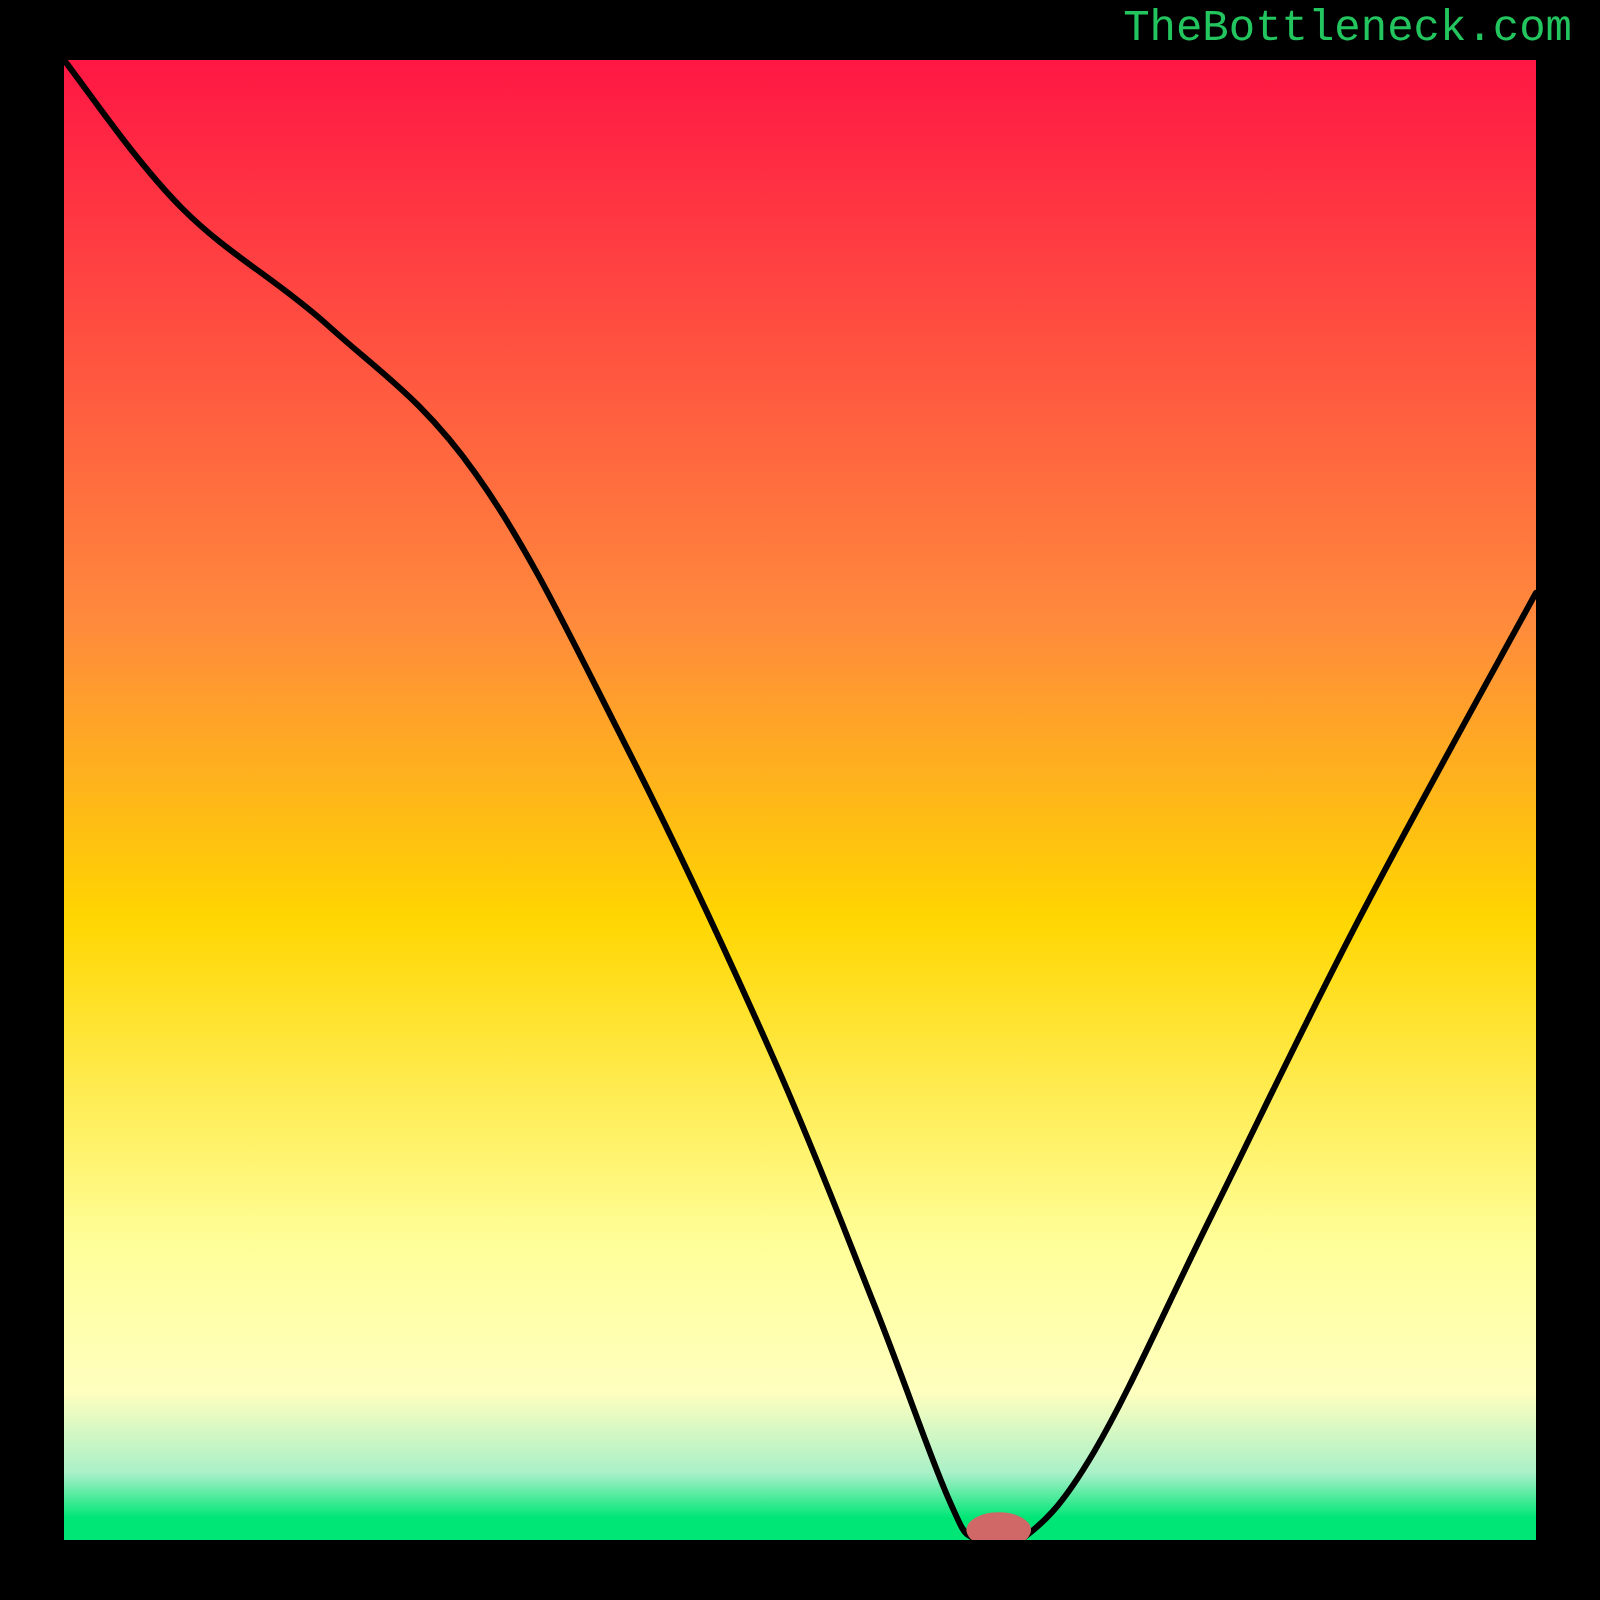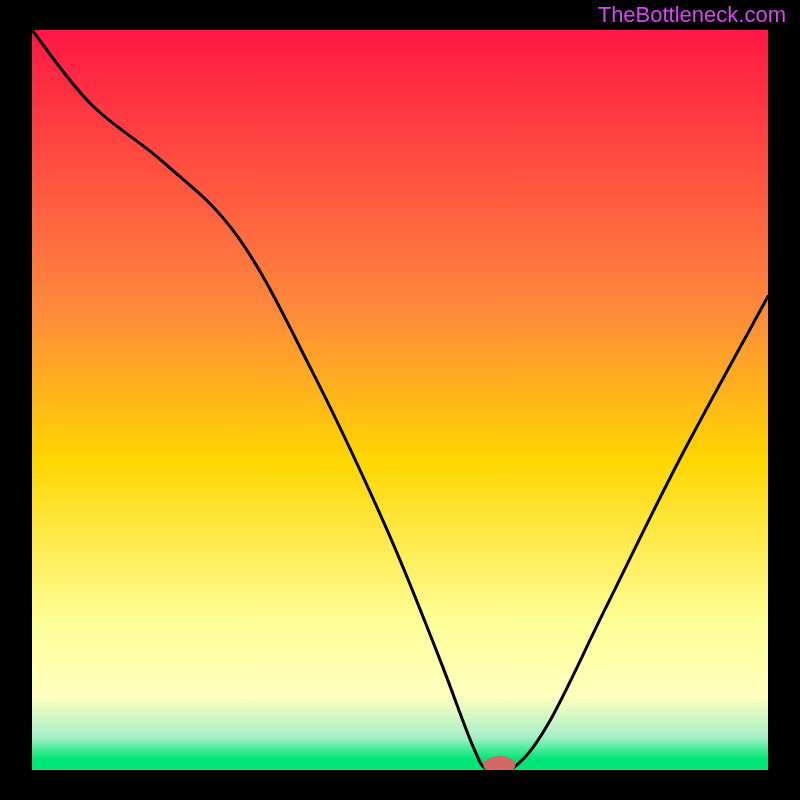--- a/index.html
+++ b/index.html
@@ -13,22 +13,22 @@
   .frame {
     position: relative;
     width: 800px;
     height: 800px;
     background: #000000;
   }
   .watermark {
     position: absolute;
     top: 2px;
     right: 14px;
-    color: #d946ef;
-    font-family: Liberation Sans, sans-serif;
+    color: #22c55e;
+    font-family: Liberation Mono, monospace;
     font-size: 22px;
     font-weight: normal;
     letter-spacing: 0px;
     z-index: 10;
   }
   .plot-area {
     position: absolute;
     
     left: 32px;
     top: 30px;

